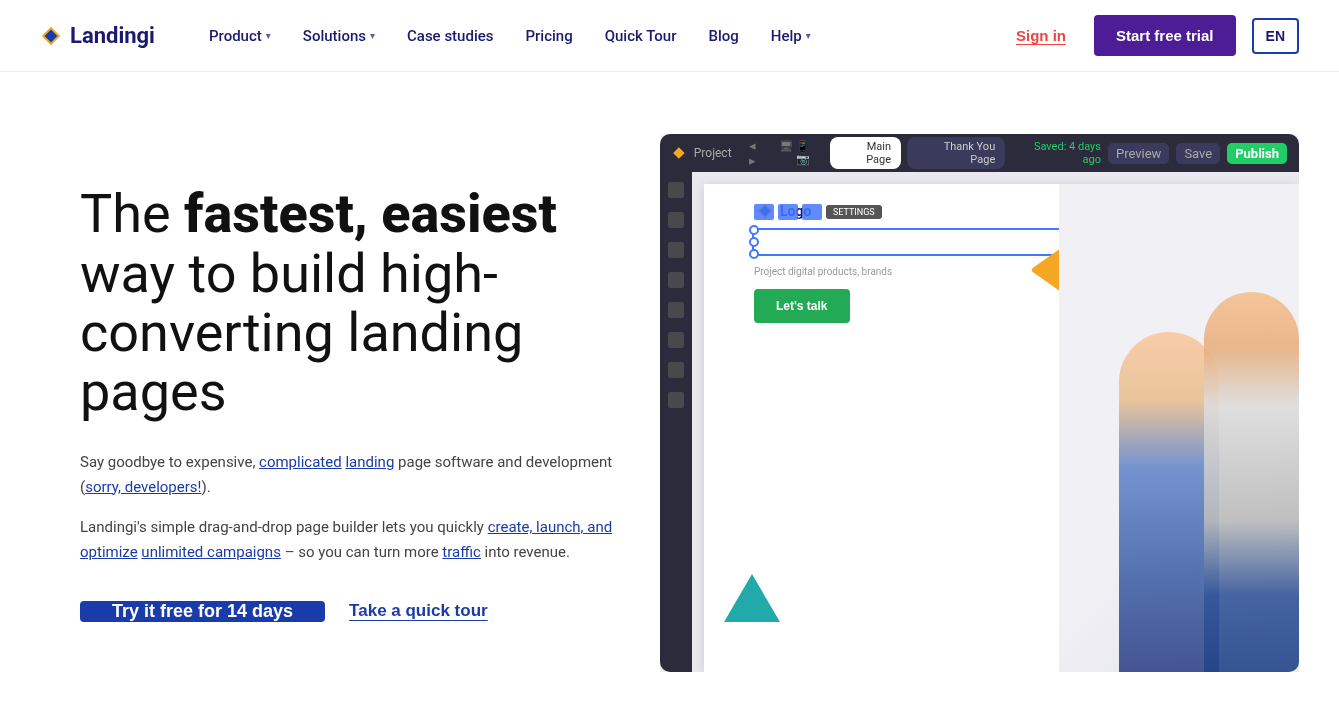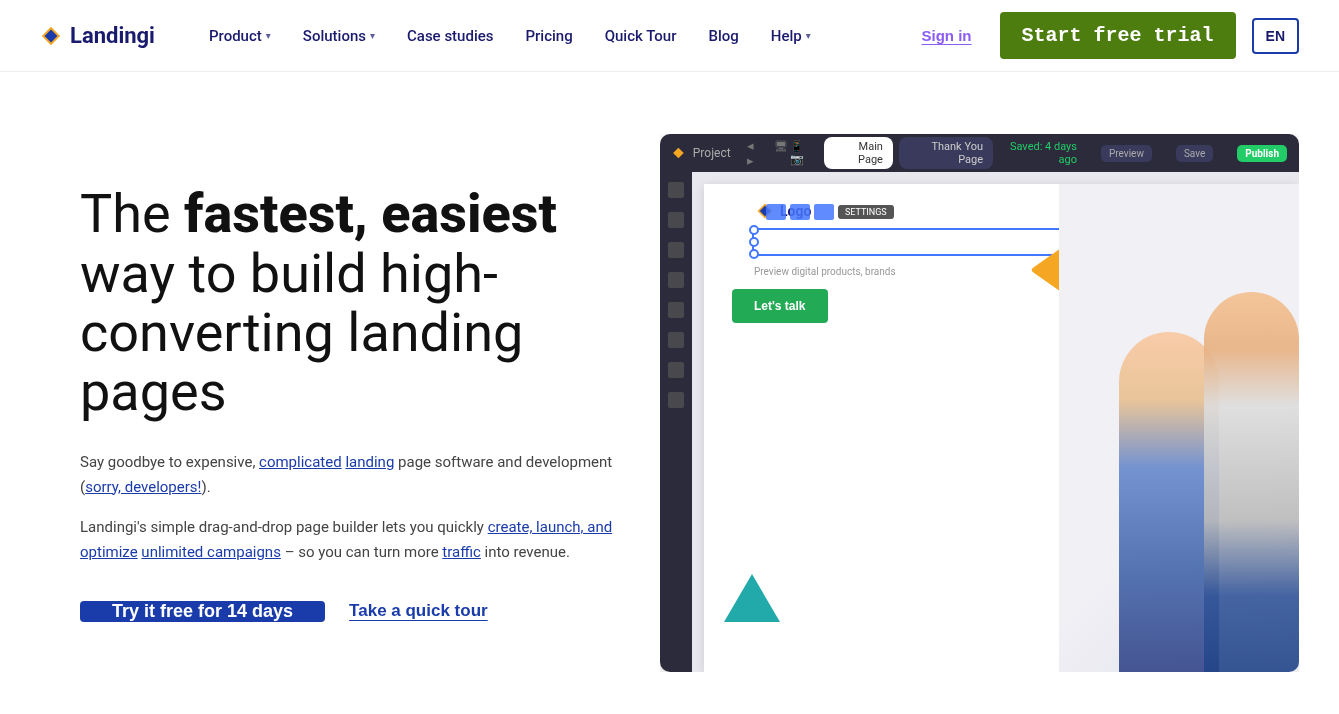--- a/index.html
+++ b/index.html
@@ -57,39 +57,38 @@
       opacity: 0.7;
     }
     .nav-right {
       display: flex;
       align-items: center;
       gap: 16px;
     }
     .sign-in-btn {
       font-size: 15px;
       font-weight: 600;
-      color: #8b5cf6;
+      color: #ef4444;
       cursor: pointer;
       text-decoration: underline;
       text-underline-offset: 3px;
       border: none;
       background: none;
       padding: 8px 12px;
     }
     .start-trial-btn {
-      background: #4d7c0f;
+      background: #4c1d95;
       color: #fff;
       border: none;
       padding: 12px 22px;
-      font-size: 20px;
+      font-size: 15px;
       font-weight: 700;
       border-radius: 4px;
       cursor: pointer;
       white-space: nowrap;
-      font-family: Liberation Mono, monospace;
     }
     .lang-btn {
       border: 2px solid #1a3baa;
       background: #fff;
       color: #1a1a6e;
       font-size: 14px;
       font-weight: 700;
       padding: 8px 12px;
       border-radius: 4px;
       cursor: pointer;
@@ -204,24 +203,24 @@
       border-radius: 8px;
     }
     .editor-tab.active {
       background: #fff;
       color: #333;
     }
     .editor-topbar-right {
       margin-left: auto;
       display: flex;
       align-items: center;
-      gap: 24px;
+      gap: 7px;
     }
     .editor-topbar-btn {
-      font-size: 10px;
+      font-size: 13px;
       color: #aaa;
       padding: 3px 8px;
       border-radius: 5px;
       background: #3a3a5c;
     }
     .editor-topbar-btn.publish {
       background: #22cc66;
       color: #fff;
       font-weight: 700;
     }
@@ -453,38 +452,38 @@
             <div class="canvas-logo-bar">
               <svg width="18" height="18" viewBox="0 0 24 24">
                 <polygon points="12,2 22,12 12,22 2,12" fill="#f5a623"></polygon>
                 <polygon points="12,5 19,12 12,19 5,12" fill="#1a3baa"></polygon>
               </svg>
               <span class="canvas-logo-text">Logo</span>
             </div>
 
             <div style="position:relative;margin:0 20px 0;padding:12px;border:2px solid #4477ff;border-radius:4px;">
 
-              <div style="position:absolute;top:-26px;left:12px;display:flex;align-items:center;gap:4px;">
+              <div style="position:absolute;top:-26px;left:0;display:flex;align-items:center;gap:4px;">
                 <div style="background:#4477ff;width:20px;height:16px;border-radius:2px;opacity:0.85;"></div>
                 <div style="background:#4477ff;width:20px;height:16px;border-radius:2px;opacity:0.85;"></div>
                 <div style="background:#4477ff;width:20px;height:16px;border-radius:2px;opacity:0.85;"></div>
                 <div style="background:#555;color:#fff;font-size:9px;padding:2px 7px;border-radius:3px;">SETTINGS</div>
               </div>
 
               <div style="position:absolute;top:-5px;left:-5px;width:10px;height:10px;background:#fff;border:2px solid #4477ff;border-radius:50%;"></div>
               <div style="position:absolute;top:-5px;right:-5px;width:10px;height:10px;background:#fff;border:2px solid #4477ff;border-radius:50%;"></div>
               <div style="position:absolute;bottom:-5px;left:-5px;width:10px;height:10px;background:#fff;border:2px solid #4477ff;border-radius:50%;"></div>
               <div style="position:absolute;bottom:-5px;right:-5px;width:10px;height:10px;background:#fff;border:2px solid #4477ff;border-radius:50%;"></div>
               <div style="position:absolute;top:50%;left:-5px;transform:translateY(-50%);width:10px;height:10px;background:#fff;border:2px solid #4477ff;border-radius:50%;"></div>
               <div style="position:absolute;top:50%;right:-5px;transform:translateY(-50%);width:10px;height:10px;background:#fff;border:2px solid #4477ff;border-radius:50%;"></div>
 
             </div>
 
-            <div style="font-size:10px;color:#999;margin:10px 22px 12px;">Preview digital products, brands</div>
-            <div style="">
+            <div style="font-size:10px;color:#999;margin:10px 22px 12px;">Project digital products, brands</div>
+            <div style="margin-left:22px;">
               <button class="canvas-cta-btn">Let's talk</button>
             </div>
 
             <div class="shape-orange"></div>
             <div class="shape-red"></div>
             <div class="shape-teal"></div>
 
             <div class="person-area">
               <div class="person-female"></div>
               <div class="person-male"></div>

